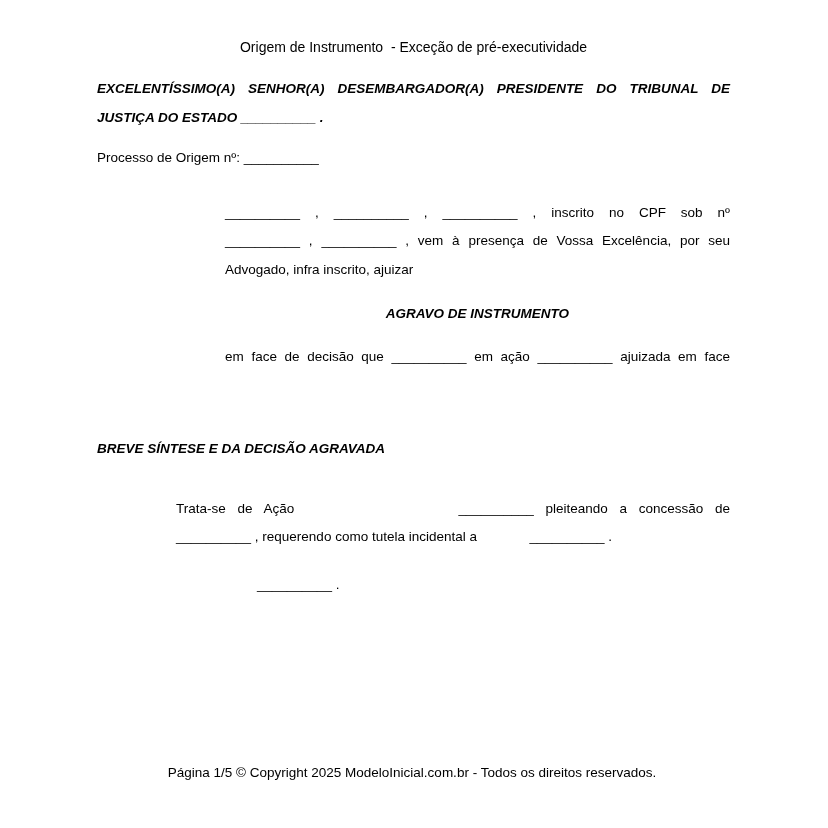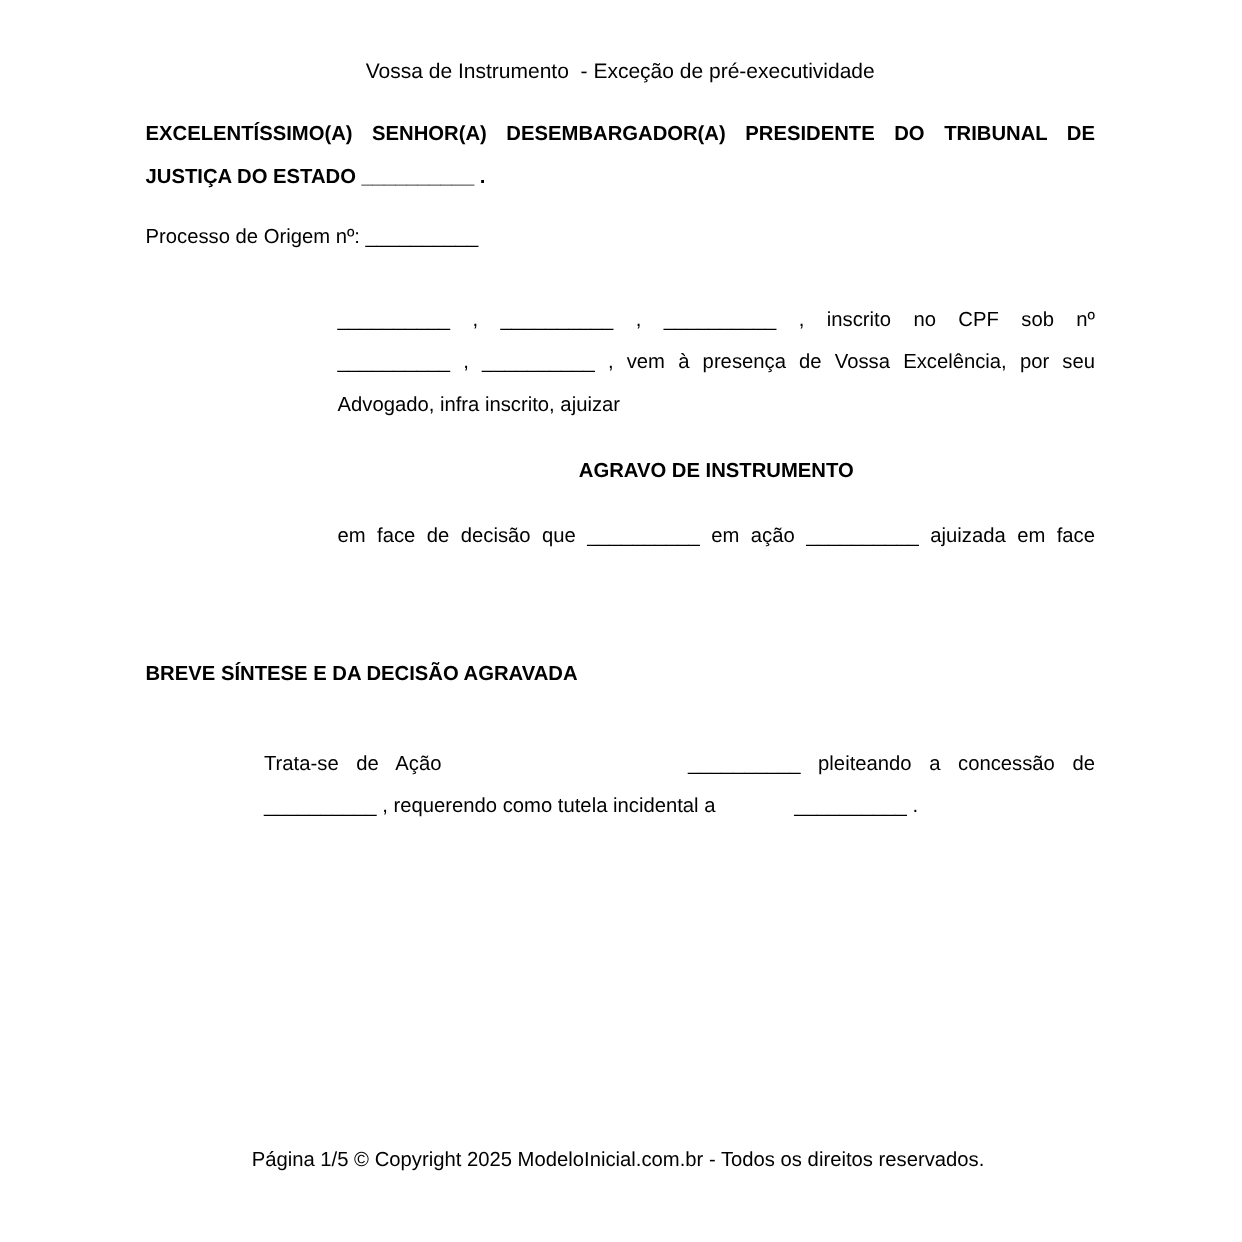--- a/index.html
+++ b/index.html
@@ -18,21 +18,21 @@
   }
   .doc-title {
     text-align: center;
     font-size: 14px;
     line-height: 22px;
     white-space: pre-wrap;
   }
   .para { font-size: 13.5px; line-height: 28.5px; }
   .line { white-space: pre-wrap; }
   .jl { text-align: justify; text-align-last: justify; }
-  .bold { font-weight: bold; }
+  .bold { font-weight: bold; font-style: italic; }
   .indent-1 { margin-left: 128px; }   
   .indent-2 { margin-left: 79px; }    
   .indent-3 { margin-left: 160px; }   
   .center-text { text-align: center; }
 
   .addressee   { margin-top: 17px; }
   .processo    { margin-top: 12px; }
   .party       { margin-top: 26px; }
   .agravo-head { margin-top: 16px; }
   .em-face     { margin-top: 14px; }
@@ -47,21 +47,21 @@
     text-align: center;
     font-size: 13.5px;
     line-height: 28.5px;
   }
 </style>
 </head>
 <body style="color: rgb(0, 0, 0); background: rgb(255, 255, 255);">
 
 <div class="page">
 
-  <div class="doc-title">Vossa de Instrumento  - Exceção de pré-executividade</div>
+  <div class="doc-title">Origem de Instrumento  - Exceção de pré-executividade</div>
 
   <div class="para bold addressee">
     <div class="line jl">EXCELENTÍSSIMO(A) SENHOR(A) DESEMBARGADOR(A) PRESIDENTE DO TRIBUNAL DE</div>
     <div class="line">JUSTIÇA DO ESTADO __________ .</div>
   </div>
 
   <div class="para processo">
     <div class="line">Processo de Origem nº: __________</div>
   </div>
 
@@ -82,16 +82,19 @@
   <div class="para bold breve-head">
     <div class="line">BREVE SÍNTESE E DA DECISÃO AGRAVADA</div>
   </div>
 
   <div class="para indent-2 trata">
     <div class="line jl">Trata-se de Ação &nbsp;&nbsp;&nbsp;&nbsp;&nbsp;&nbsp;&nbsp;&nbsp;&nbsp;&nbsp;&nbsp;&nbsp; __________ pleiteando a concessão de</div>
     <div class="line">__________ , requerendo como tutela incidental a &nbsp;&nbsp;&nbsp;&nbsp;&nbsp;&nbsp;&nbsp;&nbsp;&nbsp;&nbsp;&nbsp;&nbsp; __________ .</div>
   </div>
 
 
+  <div class="para indent-3 blank-line">
+    <div class="line">__________ .</div>
+  </div>
 
   <div class="footer">Página 1/5 © Copyright 2025 ModeloInicial.com.br - Todos os direitos reservados.</div>
 
 </div>
 
 </body></html>

